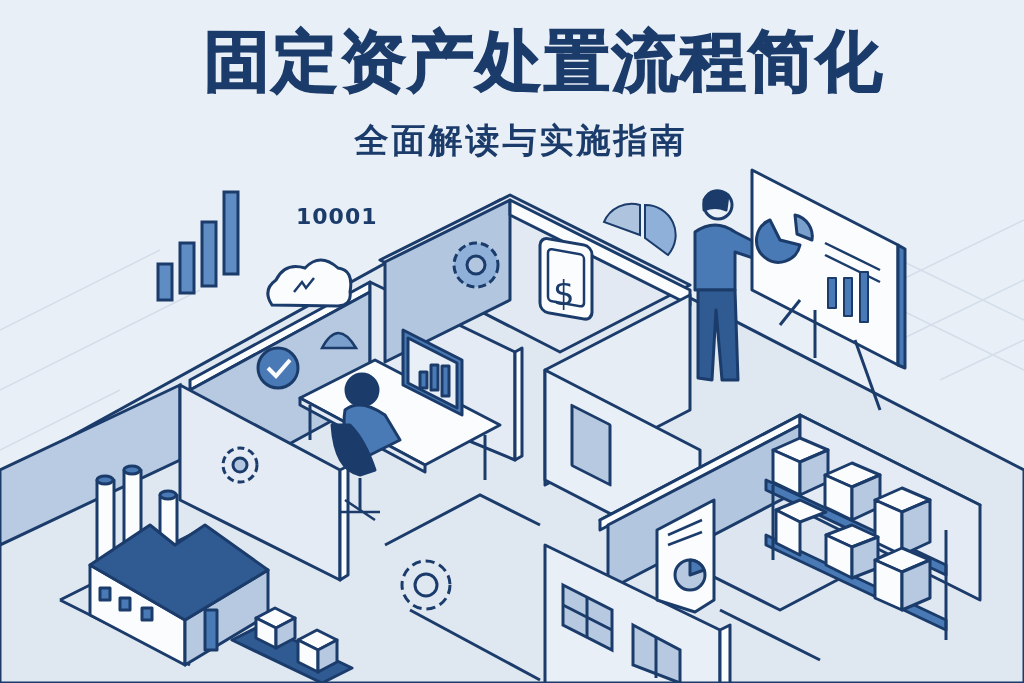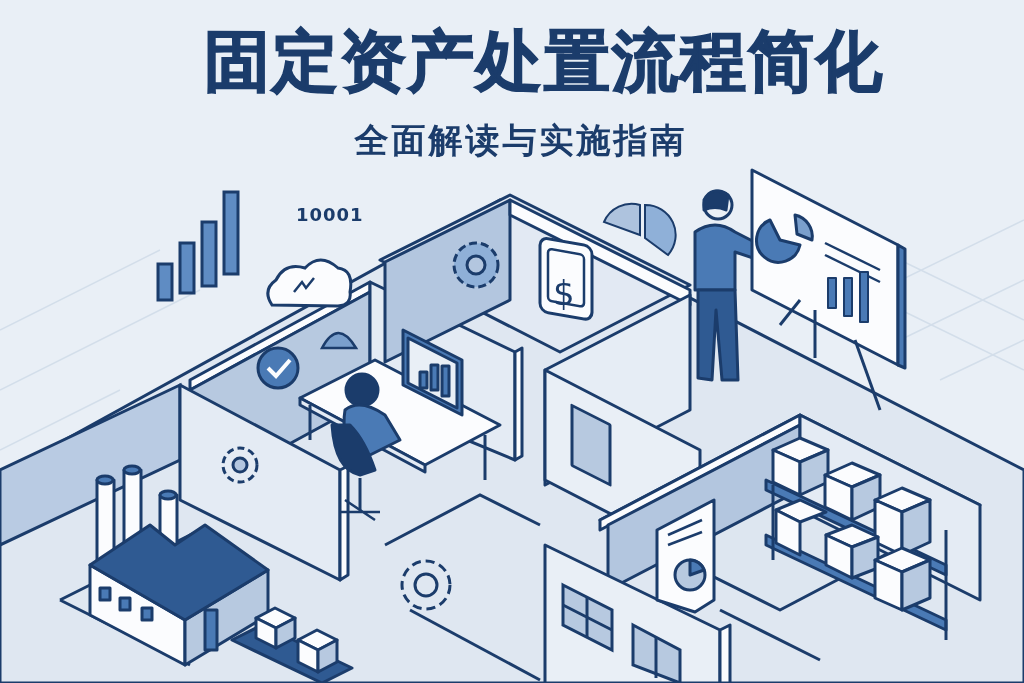--- a/index.html
+++ b/index.html
@@ -1,20 +1,20 @@
 <!DOCTYPE html>
 <html><head>
 <meta charset="utf-8">
 <style>
   html,body{margin:0;padding:0;}
   body{width:1024px;height:683px;overflow:hidden;background:#e9eff6;font-family:"DejaVu Sans","Liberation Sans",sans-serif;position:relative;}
   .scene{position:absolute;left:0;top:0;width:1024px;height:683px;}
   .title{position:absolute;left:0;top:22px;width:1024px;text-align:center;font-size:66px;font-weight:900;color:#1b3c6b;letter-spacing:2px;line-height:80px;padding-left:32px;-webkit-text-stroke:1.5px #1b3c6b;}
   .subtitle{position:absolute;left:0;top:118px;width:1024px;text-align:center;font-size:34px;font-weight:700;color:#1b3c6b;letter-spacing:3px;line-height:44px;margin-left:9px;}
-  .code-label{position:absolute;left:296px;top:204px;font-size:18px;color:#1b3c6b;font-weight:600;letter-spacing:1px;font-family:"DejaVu Sans","Liberation Sans",sans-serif;}
+  .code-label{position:absolute;left:296px;top:204px;font-size:22px;color:#1b3c6b;font-weight:600;letter-spacing:1px;font-family:"DejaVu Sans","Liberation Sans",sans-serif;}
 </style>
 </head>
 <body>
 
 <svg class="scene" viewBox="0 0 1024 683" xmlns="http://www.w3.org/2000/svg">
 
   <g stroke="#d3deea" stroke-width="1.5" fill="none">
     <path d="M0 330 L160 250 M0 390 L200 290 M0 450 L120 390"></path>
     <path d="M860 300 L1024 220 M900 340 L1024 280 M940 380 L1024 340"></path>
     <path d="M900 260 L1024 320 M860 290 L1024 370"></path>

